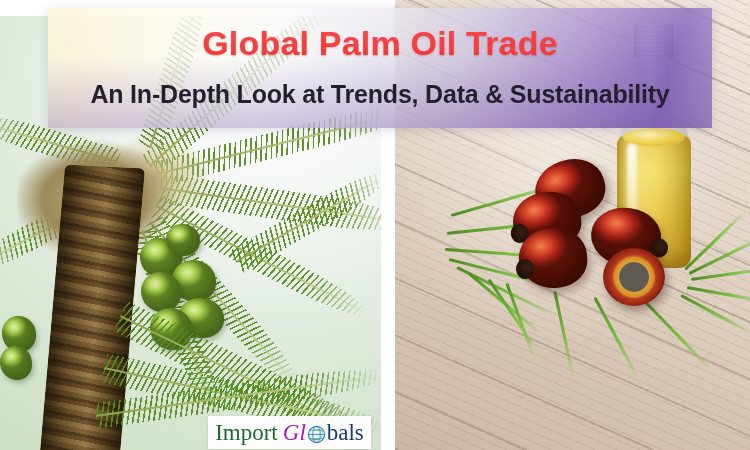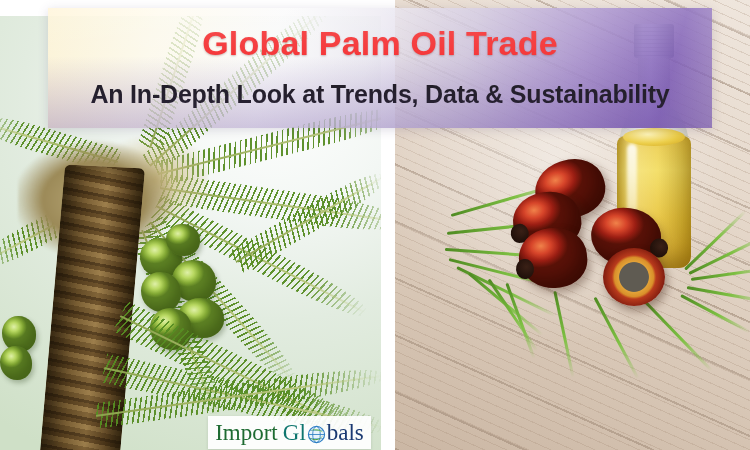--- a/index.html
+++ b/index.html
@@ -193,21 +193,21 @@
     background:rgba(255,255,255,0.93);
     display:flex; align-items:center; justify-content:center;
     box-shadow:0 1px 3px rgba(0,0,0,.12);
   }
   .logo-text {
     font-family:"Liberation Serif", serif;
     font-size:23px; line-height:1; white-space:nowrap;
     display:flex; align-items:center;
   }
   .logo-import { color:#1e6b32; margin-right:5px; }
-  .logo-gl { color:#0f766e; }
+  .logo-gl { color:#a21caf;font-style:italic; }
   .logo-bals { color:#1b3a72; }
   .globe-icon { display:inline-block; width:19px; height:19px; margin:0 1px; position:relative; top:2px; }
 </style>
 </head>
 <body>
 
 <div class="stage">
 
   <div class="photo photo-left">
     <div class="sky"></div>

